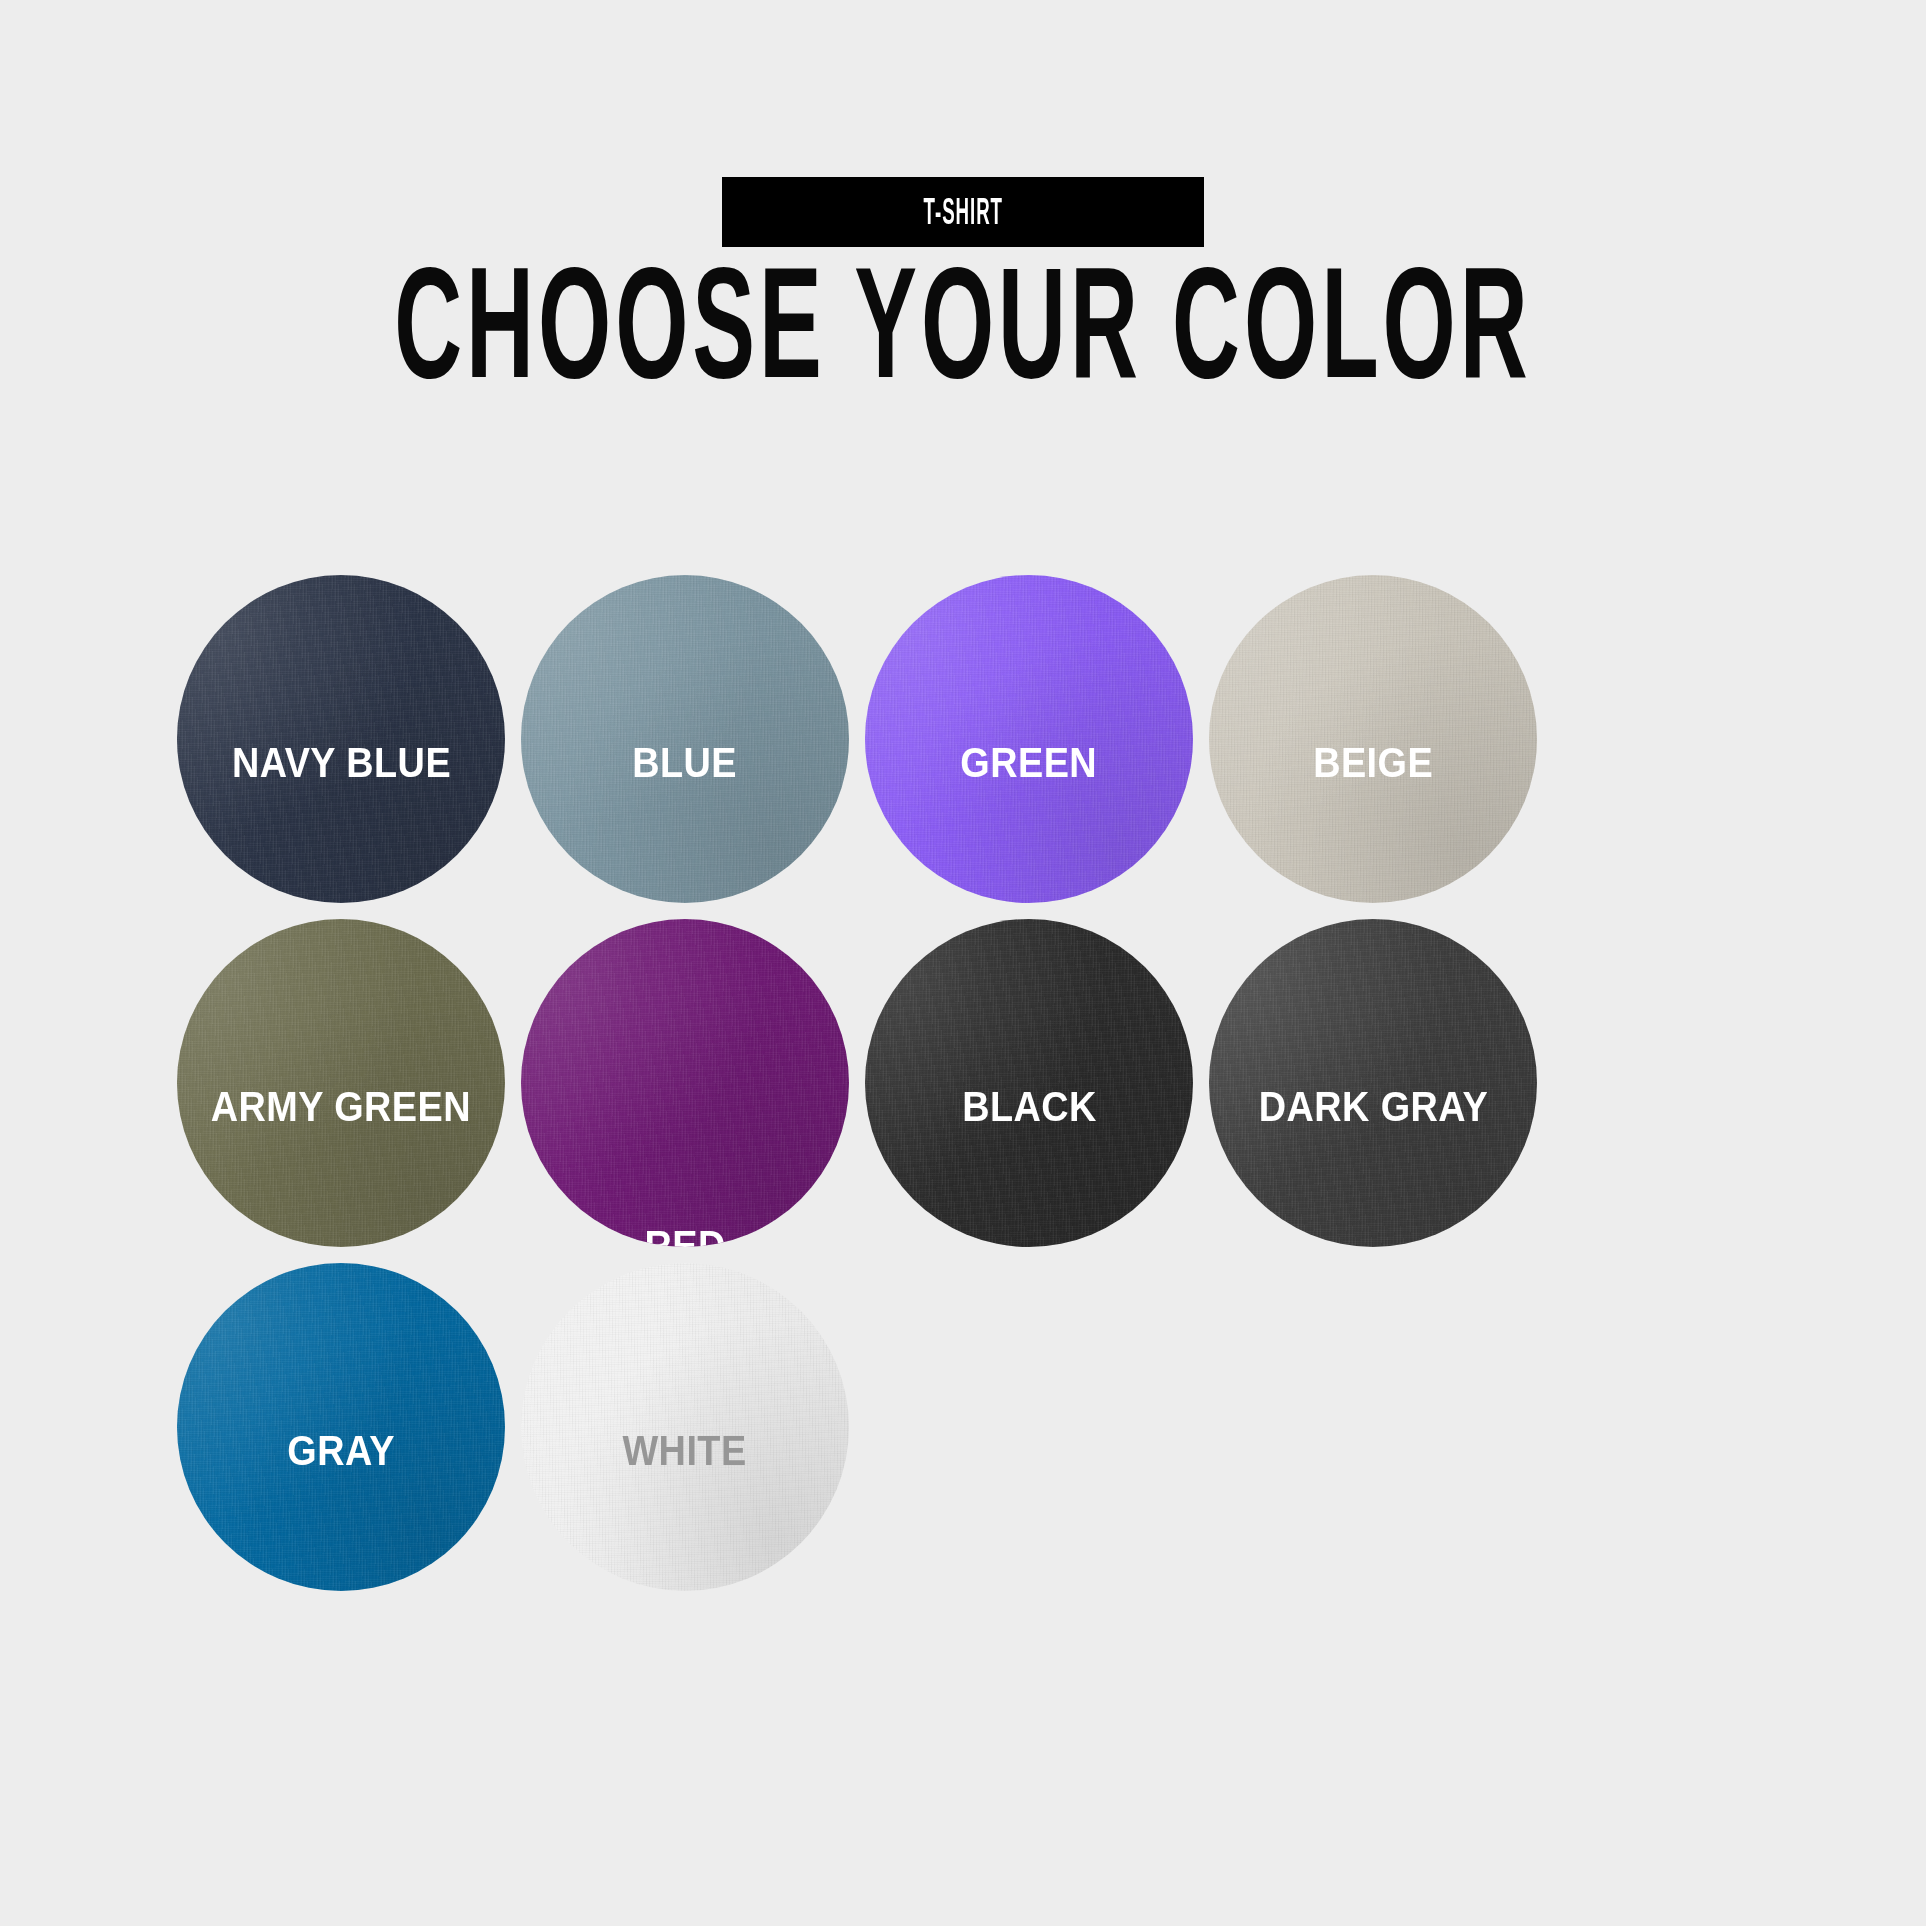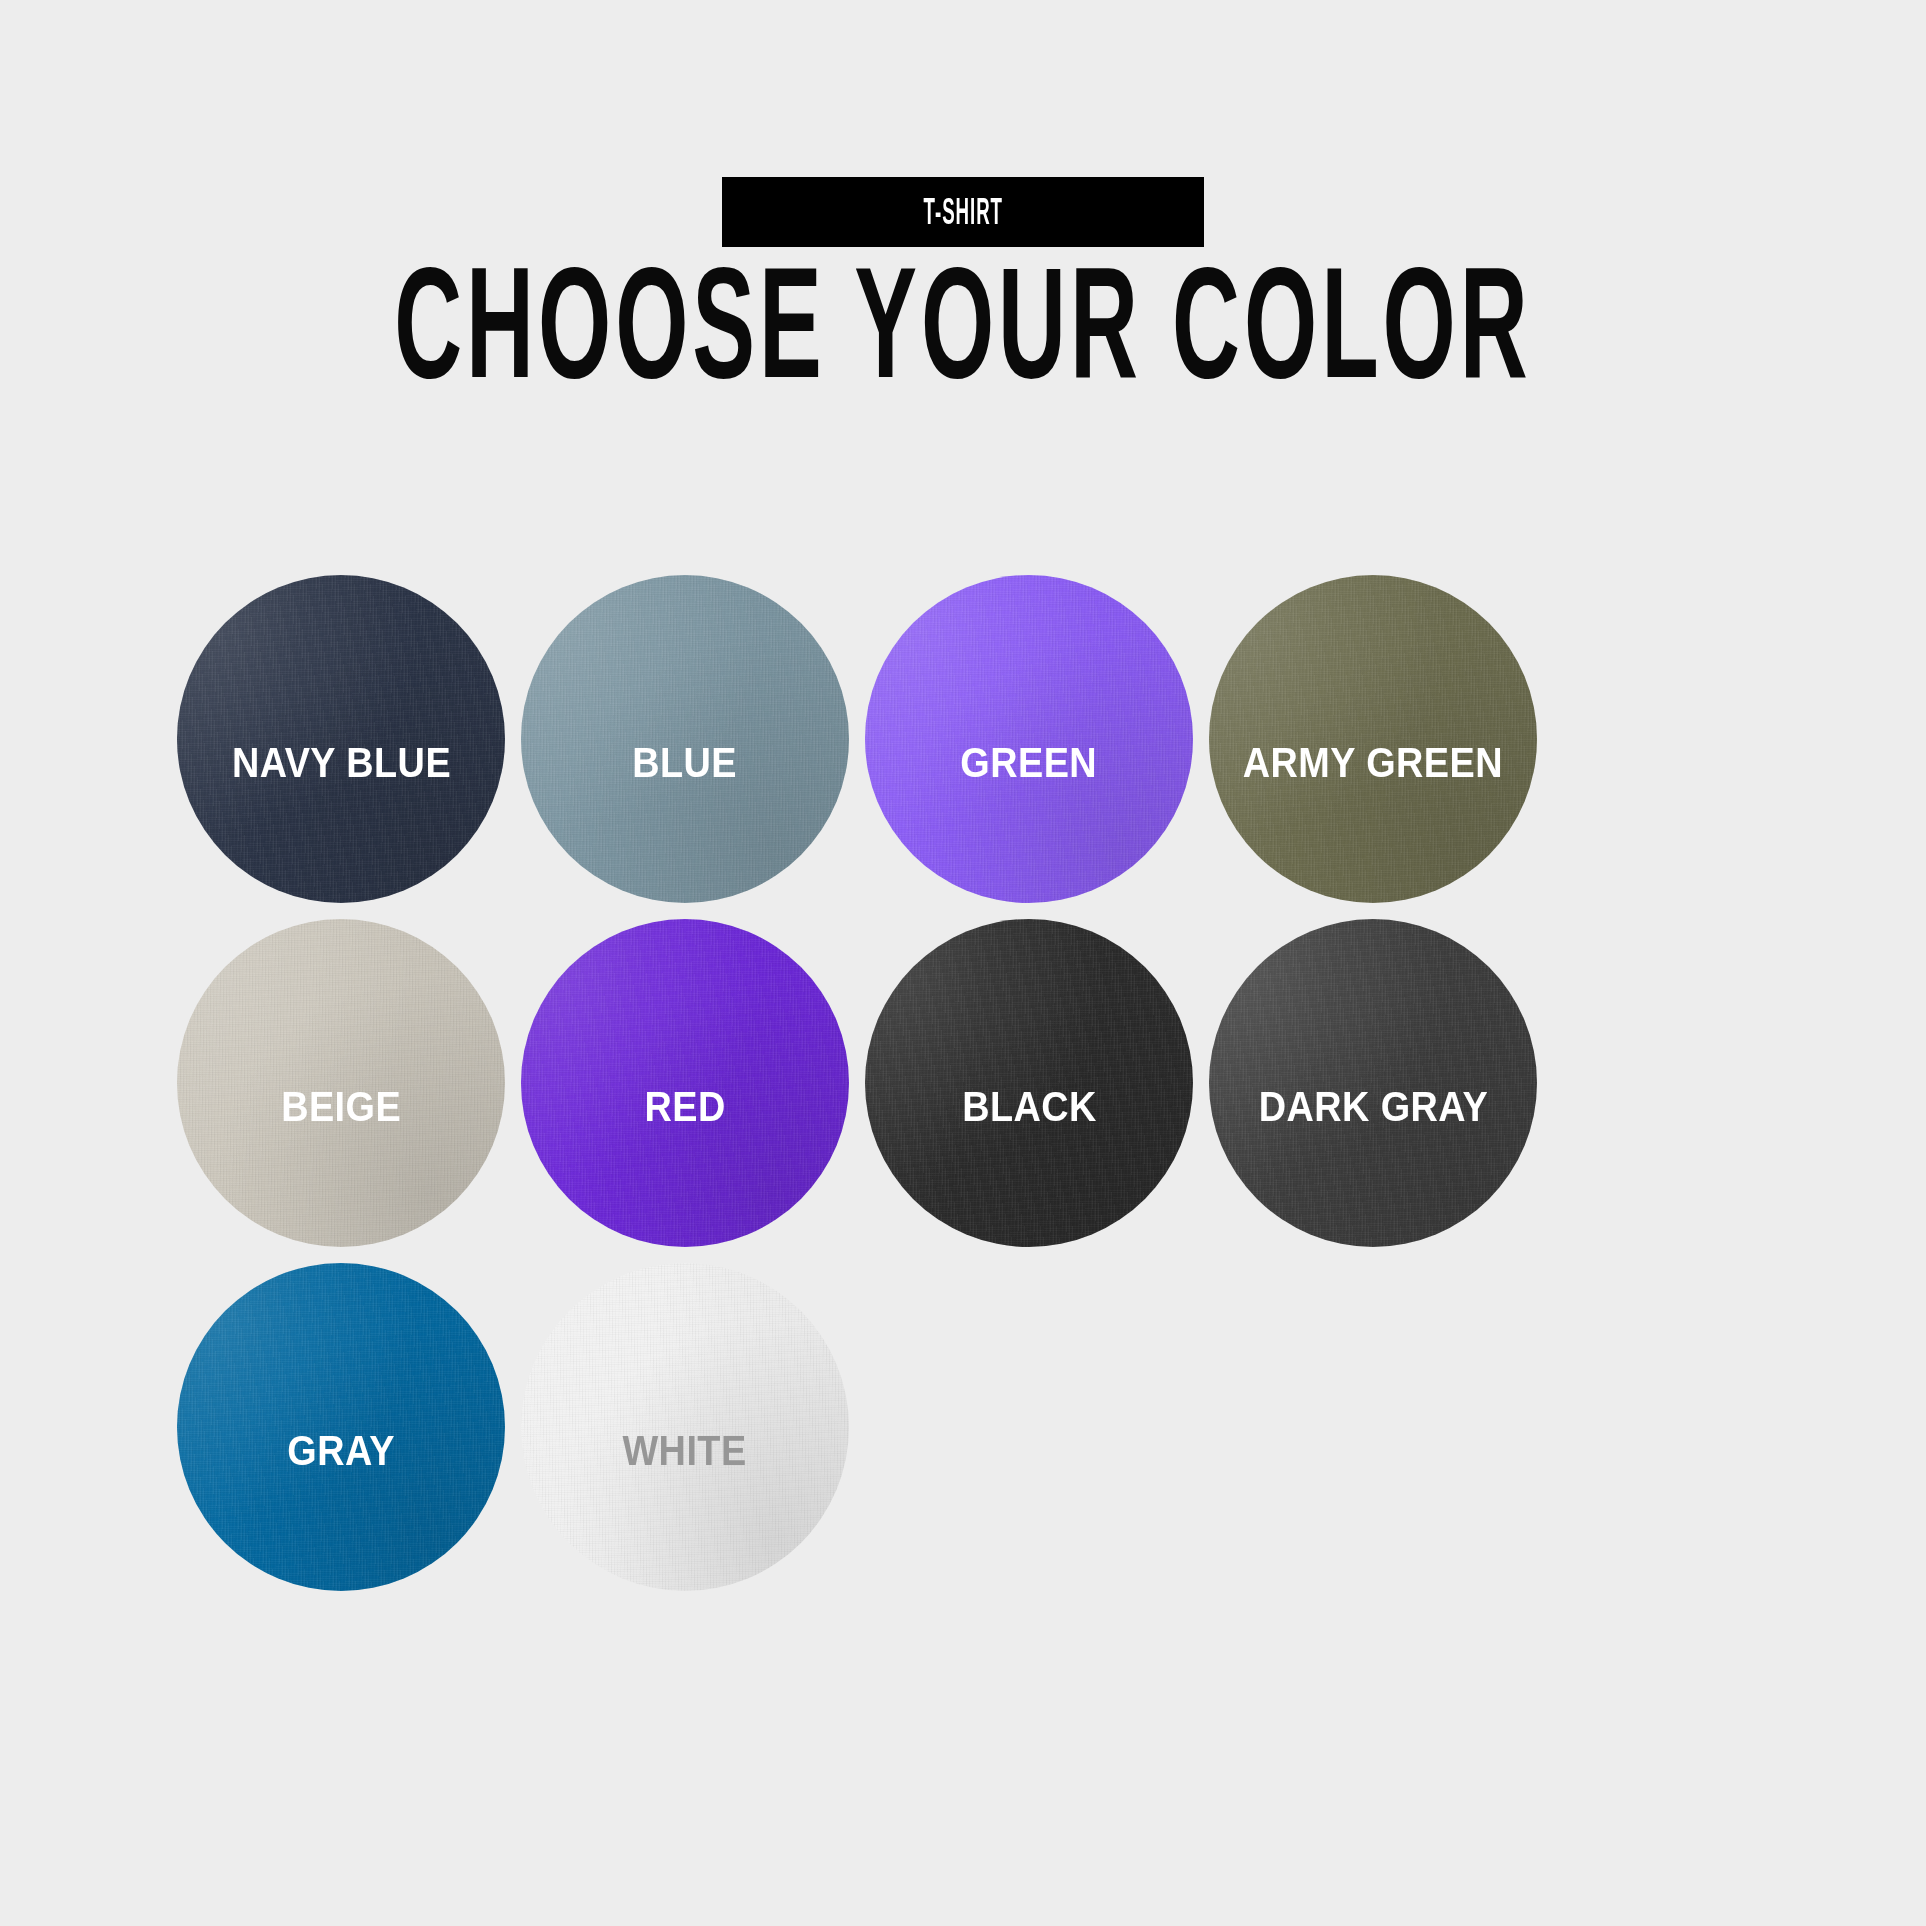--- a/index.html
+++ b/index.html
@@ -150,33 +150,33 @@
         <div class="tex-b"></div>
         <div class="tex-c"></div>
         <span class="swatch-label" style="color: rgb(255, 255, 255);">BLUE</span>
       </div>
       <div class="swatch" style="background: #8b5cf6;">
         <div class="tex-a"></div>
         <div class="tex-b"></div>
         <div class="tex-c"></div>
         <span class="swatch-label" style="color: rgb(255, 255, 255);">GREEN</span>
       </div>
+      <div class="swatch" style="background: rgb(204, 199, 188);">
+        <div class="tex-a"></div>
+        <div class="tex-b"></div>
+        <div class="tex-c"></div>
+        <span class="swatch-label" style="color: rgb(255, 255, 255);">BEIGE</span>
+      </div>
       <div class="swatch" style="background: rgb(109, 109, 79);">
         <div class="tex-a"></div>
         <div class="tex-b"></div>
         <div class="tex-c"></div>
         <span class="swatch-label" style="color: rgb(255, 255, 255);">ARMY GREEN</span>
       </div>
-      <div class="swatch" style="background: rgb(204, 199, 188);">
-        <div class="tex-a"></div>
-        <div class="tex-b"></div>
-        <div class="tex-c"></div>
-        <span class="swatch-label" style="color: rgb(255, 255, 255);">BEIGE</span>
-      </div>
-      <div class="swatch" style="background: #6d28d9;">
+      <div class="swatch" style="background: #701a75; align-items: flex-end;">
         <div class="tex-a"></div>
         <div class="tex-b"></div>
         <div class="tex-c"></div>
         <span class="swatch-label" style="color: rgb(255, 255, 255);">RED</span>
       </div>
       <div class="swatch" style="background: rgb(43, 43, 43);">
         <div class="tex-a"></div>
         <div class="tex-b"></div>
         <div class="tex-c"></div>
         <span class="swatch-label" style="color: rgb(255, 255, 255);">BLACK</span>

